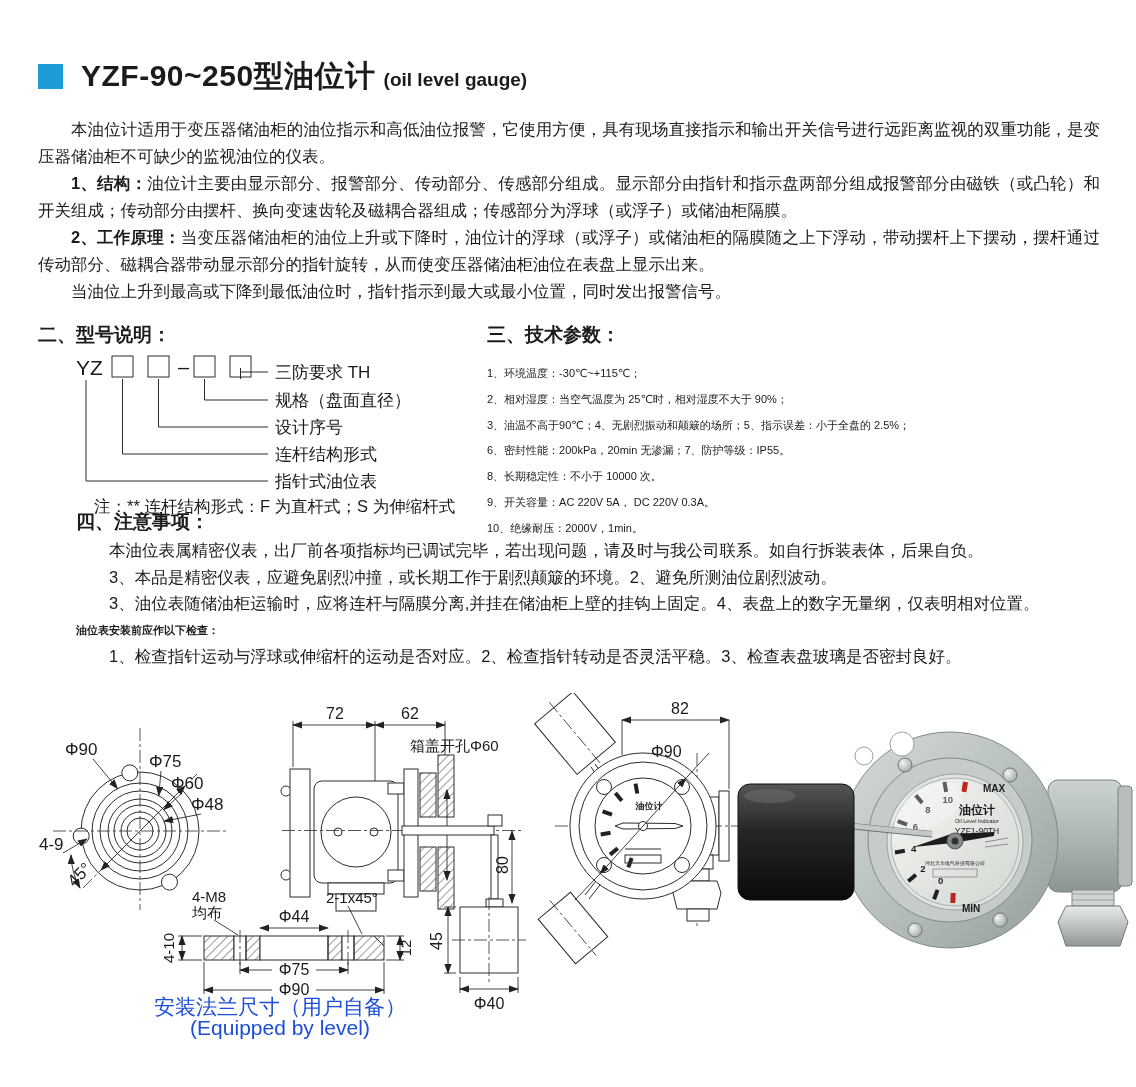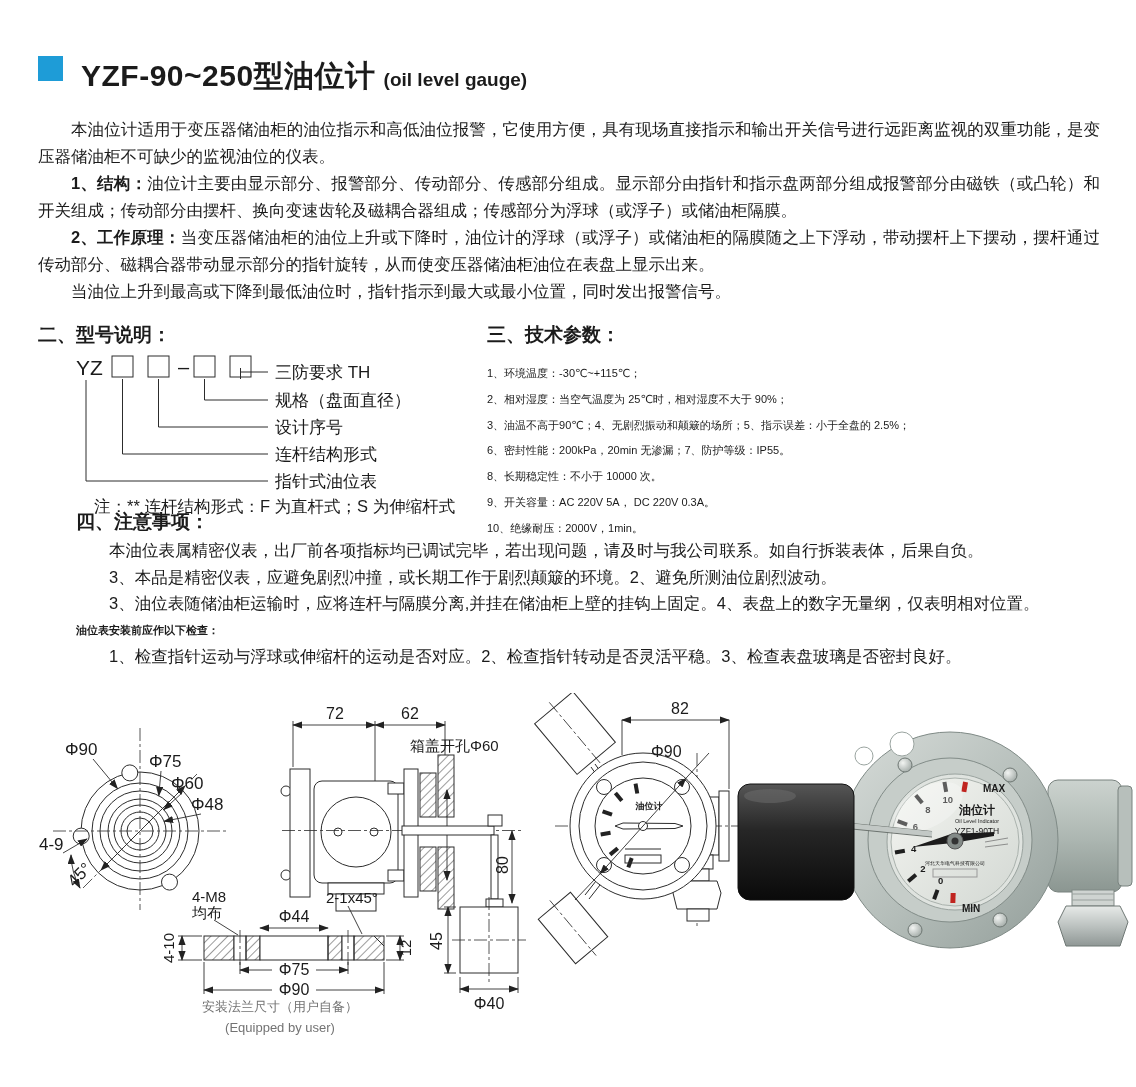--- a/index.html
+++ b/index.html
@@ -1,30 +1,30 @@
 <!DOCTYPE html>
 <html><head>
 <meta charset="utf-8">
 <style>
   html,body{margin:0;padding:0;background:#fff;}
   .page{position:relative;width:1136px;height:1087px;background:#ffffff;overflow:hidden;
         font-family:"Liberation Sans","DejaVu Sans",sans-serif;color:#1b1b1b;}
   .abs{position:absolute;}
-  .title-row{display:flex;gap:18px;}
+  .title-row{display:flex;align-items:center;gap:18px;}
   .title-sq{width:25px;height:25px;background:#1e9cd7;}
   .title-cn{font-size:30px;font-weight:bold;letter-spacing:.5px;}
   .title-en{font-size:19px;font-weight:bold;margin-left:8px;}
   .sec-h{font-size:19px;font-weight:bold;margin:0 0 5px 0;}
   .body-t{font-size:16.5px;line-height:27px;text-align:justify;margin:0;}
   .ind{text-indent:2em;}
   .lead{font-weight:bold;}
   .param-line{font-size:11px;line-height:25.8px;white-space:nowrap;}
   .note-line{font-size:16.5px;line-height:26.5px;white-space:nowrap;}
   .note-sub{font-size:11px;font-weight:bold;line-height:26.5px;}
-  .cap{text-align:center;font-size:13px;line-height:21px;color:#737373;}
+  .cap{text-align:center;font-size:21px;line-height:21px;color:#1d4ed8;}
   .photo-cap{font-size:18px;line-height:26px;color:#111;}
   svg text{font-family:"Liberation Sans","DejaVu Sans",sans-serif;fill:#1b1b1b;}
   svg .ln{stroke:#2c2c2c;stroke-width:1;fill:none;}
   svg .cl{stroke:#2c2c2c;stroke-width:.8;fill:none;stroke-dasharray:13 3 3 3;}
   svg .wf{fill:#ffffff;stroke:#2c2c2c;stroke-width:1;}
   svg .dim{stroke:#2c2c2c;stroke-width:.9;fill:none;}
 </style>
 </head>
 <body>
 
@@ -254,21 +254,21 @@
     <text x="146" y="87" font-size="16" text-anchor="middle">Φ75</text>
 
     <line class="dim" x1="56" y1="74" x2="56" y2="106"></line>
     <line class="dim" x1="236" y1="74" x2="236" y2="106"></line>
     <line class="dim" x1="56" y1="102" x2="236" y2="102" marker-start="url(#cS)" marker-end="url(#cE)"></line>
     <rect x="124" y="94" width="44" height="15" fill="#fff"></rect>
     <text x="146" y="107" font-size="16" text-anchor="middle">Φ90</text>
   </svg>
   <div class="abs cap" style="left:140px;top:996px;width:280px;">
     <div>安装法兰尺寸（用户自备）</div>
-    <div>(Equipped by user)</div>
+    <div>(Equipped by level)</div>
   </div>
 
   <svg class="abs" style="left:525px;top:693px;" width="245" height="280" viewBox="0 0 245 280">
     <defs>
       <marker id="dE" markerWidth="11" markerHeight="8" refX="10" refY="4" orient="auto">
           <path d="M0,0L11,4L0,8z" fill="#222"></path>
         </marker>
       <marker id="dS" markerWidth="11" markerHeight="8" refX="1" refY="4" orient="auto">
           <path d="M11,0L0,4L11,8z" fill="#222"></path>
         </marker>

